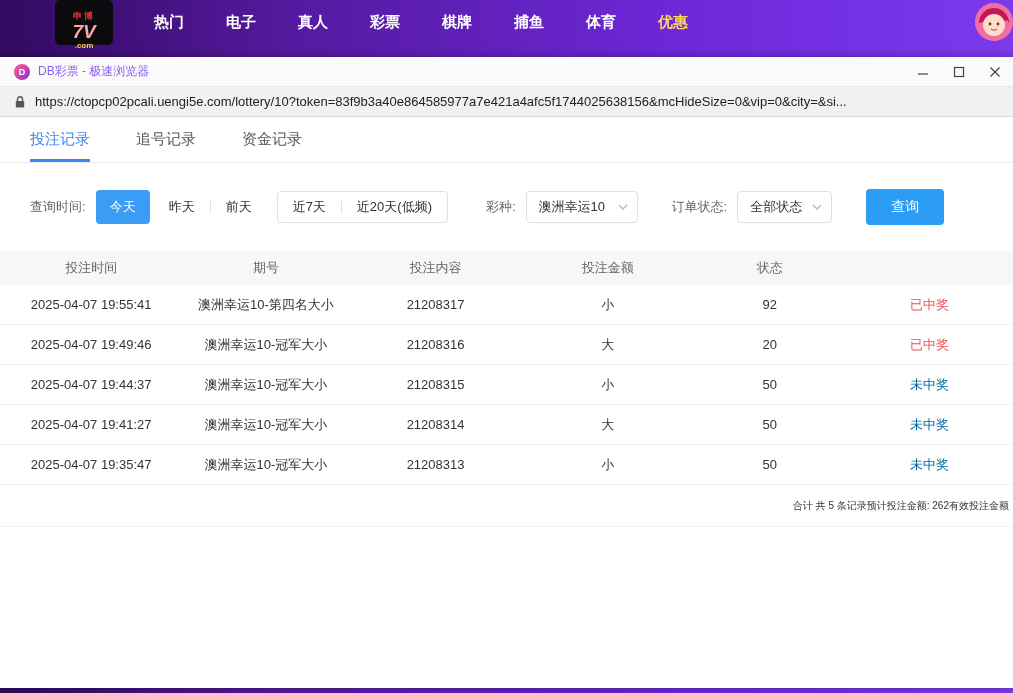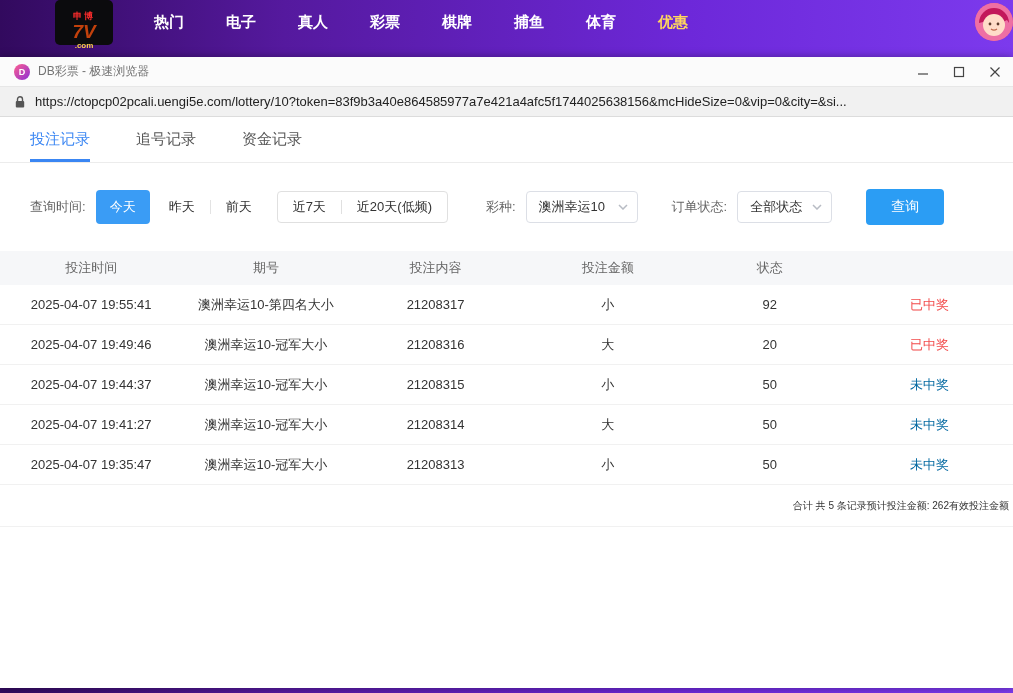--- a/index.html
+++ b/index.html
@@ -11,39 +11,39 @@
   }
 
   
   .topbar { height:45px; display:flex; align-items:center; position:relative; }
   .logo-box {
     margin-left:55px; width:58px; height:45px; background:#0b0b0d; border-radius:5px;
     display:flex; flex-direction:column; align-items:center; justify-content:center;
     line-height:1; padding-top:16px;
   }
   .logo-top { color:#ff2d2d; font-size:9px; font-weight:bold; letter-spacing:2px; }
-  .logo-main { color:#c2410c; font-size:19px; font-weight:bold; font-style:italic; margin-top:1px; }
+  .logo-main { color:#fca5a5; font-size:19px; font-weight:bold; font-style:italic; margin-top:1px; }
   .logo-com { color:#ffd24a; font-size:8px; font-weight:bold; margin-top:1px; }
   .nav { display:flex; margin-left:20px; }
   .nav-item { padding:0 21px; font-size:15px; font-weight:bold; color:#ffffff; cursor:pointer; white-space:nowrap; }
   .nav-item.gold { color:#ffd75e; }
   .avatar {
     position:absolute; right:0; top:3px; width:38px; height:38px; border-radius:50%;
     overflow:hidden; background:#f06292;
   }
 
   
   .browser { position:absolute; left:0; top:57px; width:1013px; height:631px; background:#fff;
     box-shadow:0 0 8px rgba(0,0,0,.35); display:flex; flex-direction:column; }
   .titlebar { height:30px; background:#fbfbfb; border-bottom:1px solid #e7e7e7;
     display:flex; align-items:center; padding-left:14px; flex:0 0 auto; }
   .favicon { width:16px; height:16px; border-radius:50%;
     background:linear-gradient(135deg,#ff5f8f,#8b2fd6);
     color:#fff; font-size:9px; font-weight:bold; display:flex; align-items:center; justify-content:center; }
-  .win-title { margin-left:8px; font-size:12px; color:#737373; }
+  .win-title { margin-left:8px; font-size:12px; color:#8b5cf6; }
   .win-controls { margin-left:auto; display:flex; height:100%; }
   .win-btn { width:36px; height:100%; display:flex; align-items:center; justify-content:center; cursor:pointer; }
 
   .addressbar { height:30px; background:#f1f1f1; border-bottom:1px solid #dcdcdc;
     display:flex; align-items:center; padding:0 14px; gap:9px; flex:0 0 auto; }
   .url { font-size:13px; color:#222; white-space:nowrap; overflow:hidden; flex:1; }
 
   
   .page { flex:1; background:#fff; overflow:hidden;border-radius:14px; }
 

